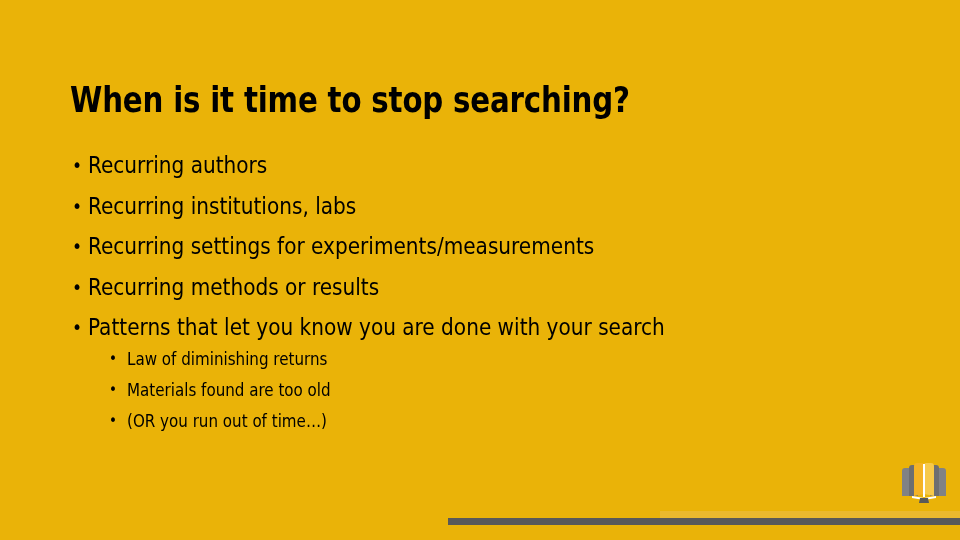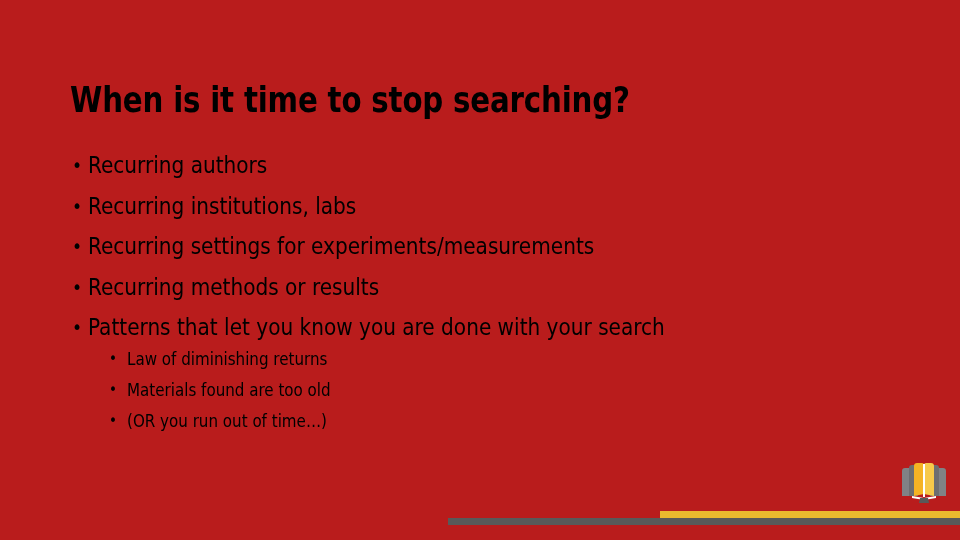--- a/index.html
+++ b/index.html
@@ -11,21 +11,21 @@
     height: 540px;
     background: #ffffff;
     font-family: "Liberation Sans", sans-serif;
     overflow: hidden;
     position: relative;
   }
 
   #slide {
     position: absolute;
     inset: 0;
-    background: #b91c1c;
+    background: #eab308;
   }
 
   
   #title {
     position: absolute;
     left: 70px;
     top: 57px;
     width: 830px;
     font-family: "DejaVu Sans Condensed", "Liberation Sans Narrow", "Liberation Sans", sans-serif;
     font-size: 35px;

